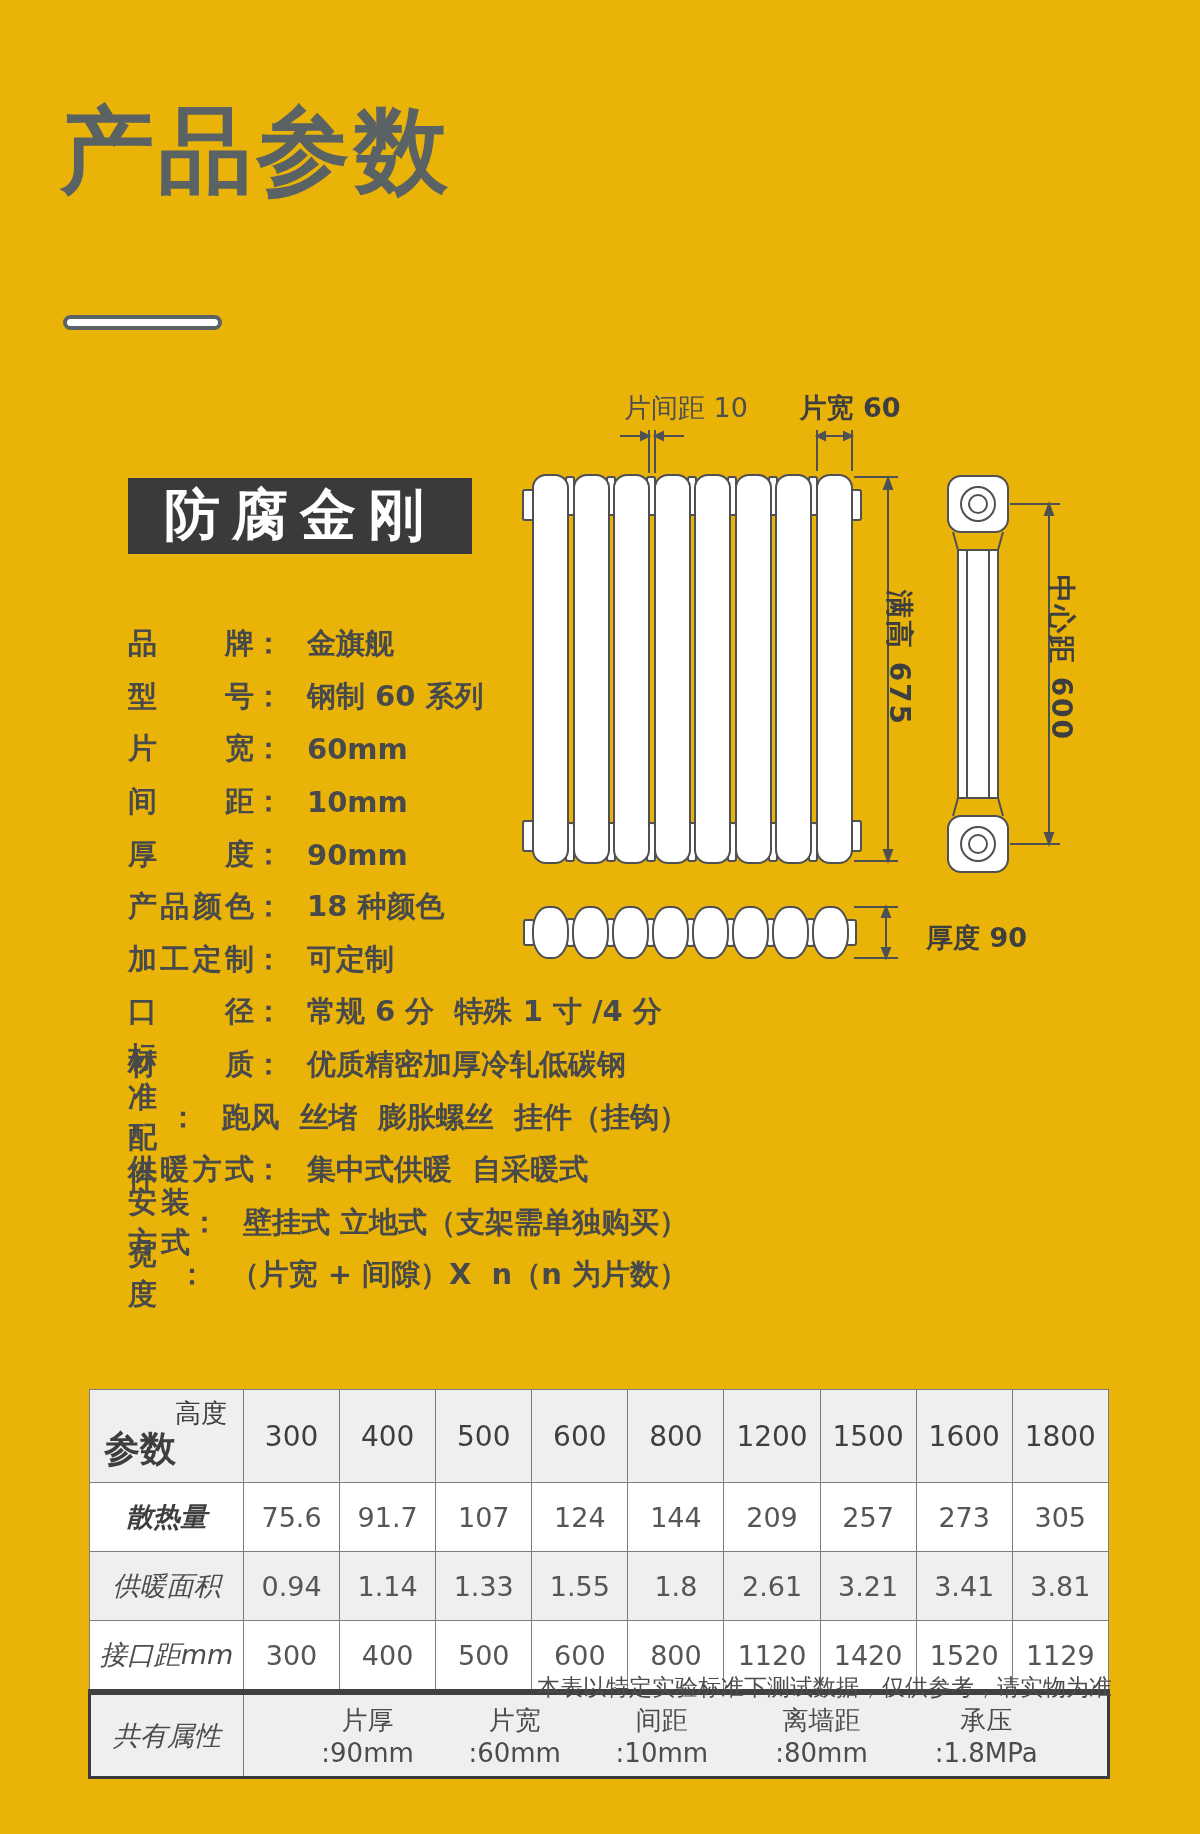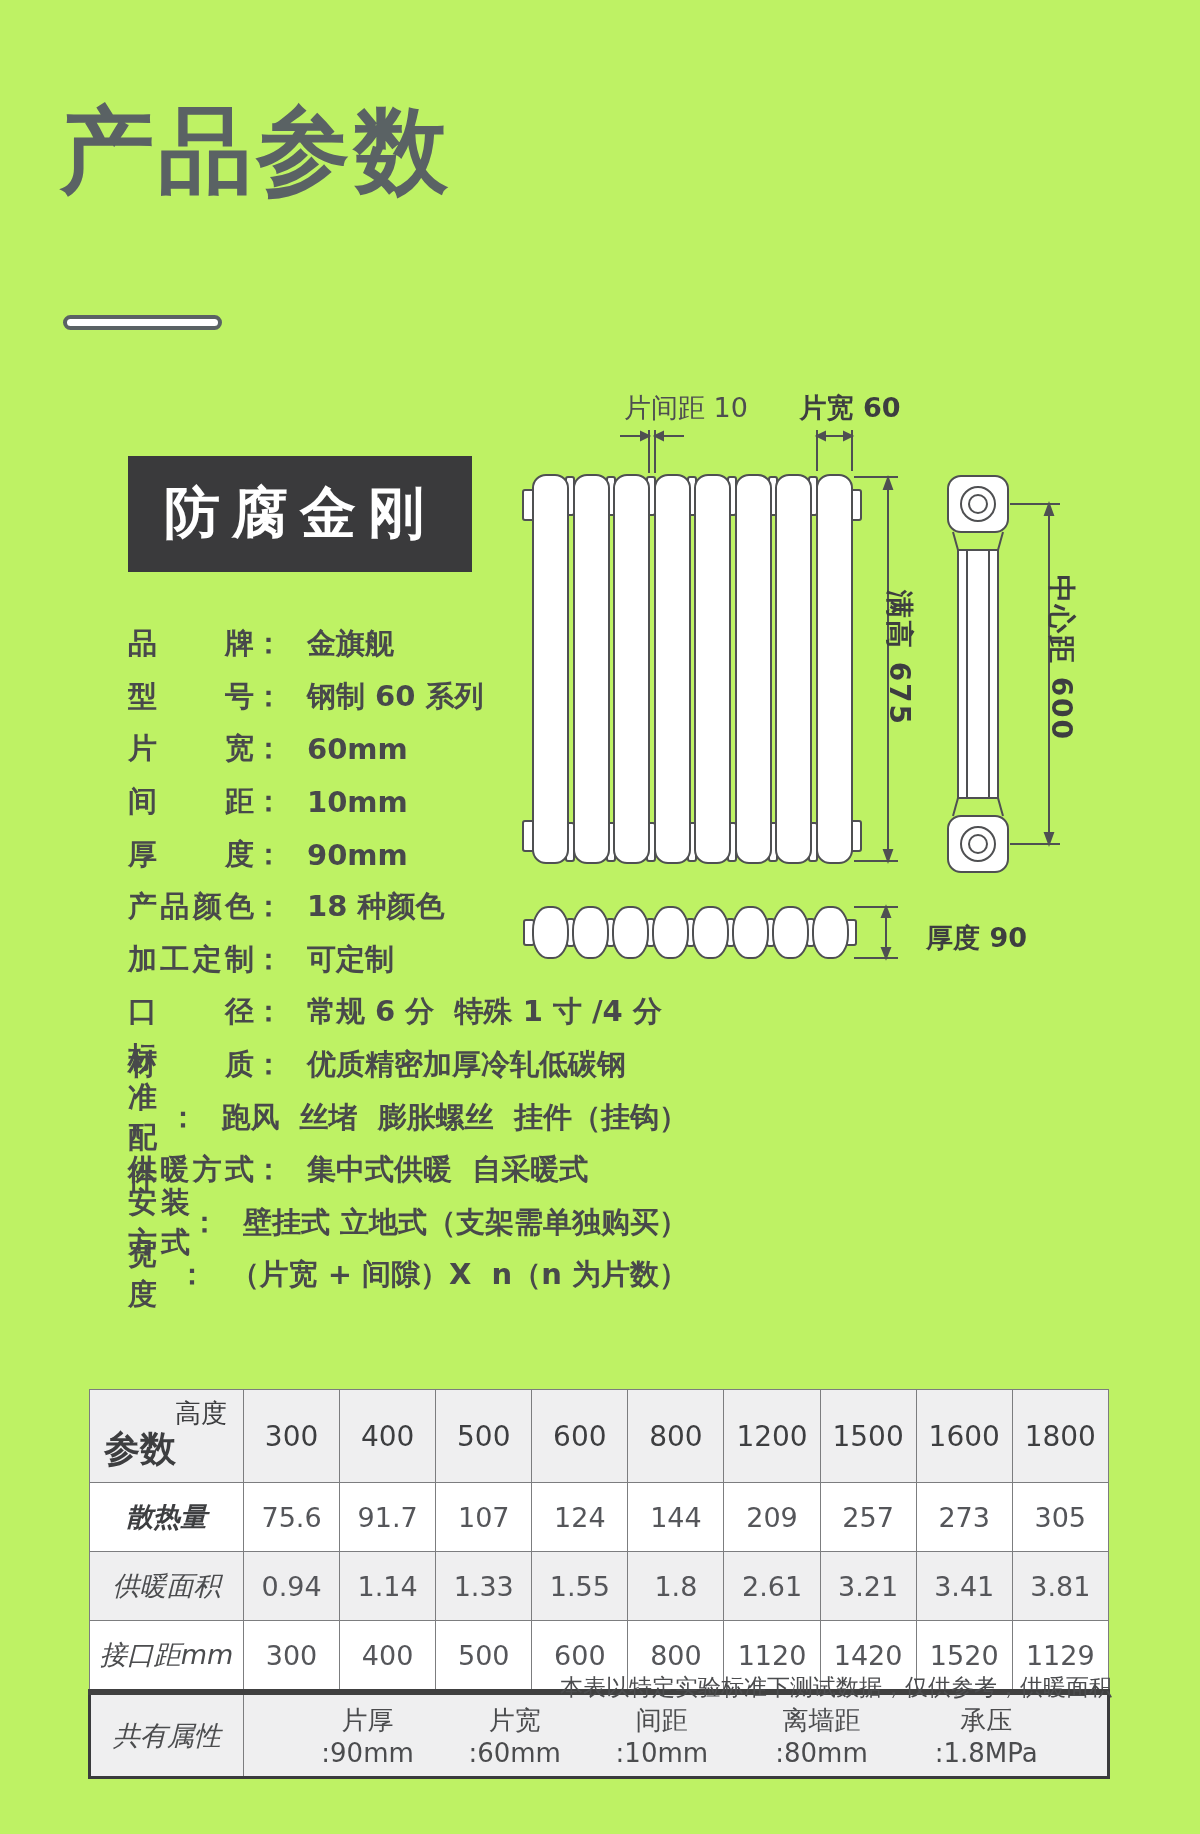--- a/index.html
+++ b/index.html
@@ -1,26 +1,26 @@
 <!DOCTYPE html>
 <html><head>
 <meta charset="utf-8">
 <style>
   html,body{margin:0;padding:0;background:#fff;}
-  .page{position:relative;width:1200px;height:1834px;background:#bef264;overflow:hidden;
+  .page{position:relative;width:1200px;height:1834px;background:#eab308;overflow:hidden;
         font-family:"DejaVu Sans","Liberation Sans",sans-serif;color:#48494b;}
 
   
   .page-title{position:absolute;left:60px;top:88px;font-size:94px;font-weight:bold;
               color:#5a6264;letter-spacing:4px;white-space:nowrap;}
   .title-pill{position:absolute;left:63px;top:315px;width:151px;height:7px;
               border:4px solid #5a6264;border-radius:9px;background:#fff;}
 
   
-  .product-tag{position:absolute;left:128px;top:456px;width:344px;height:116px;
+  .product-tag{position:absolute;left:128px;top:478px;width:344px;height:76px;
                background:#3a3a3c;color:#fff;display:flex;align-items:center;justify-content:center;
                font-size:56px;font-weight:600;letter-spacing:12px;white-space:nowrap;}
 
   
   .specs{position:absolute;left:128px;top:618px;width:560px;}
   .spec-row{display:flex;align-items:center;height:52.6px;font-size:29px;font-weight:600;color:#48494b;}
   .spec-label{display:inline-block;width:126px;text-align:justify;text-align-last:justify;}
   .spec-colon{display:inline-block;}
   .spec-value{margin-left:24px;white-space:pre;}
 
@@ -319,15 +319,15 @@
           <span>片宽 :60mm</span>
           <span>间距 :10mm</span>
           <span>离墙距 :80mm</span>
           <span>承压 :1.8MPa</span>
         </div>
       </td>
     </tr>
   </tbody>
     </table>
 
-  <div class="footnote">本表以特定实验标准下测试数据，仅供参考，供暖面积</div>
+  <div class="footnote">本表以特定实验标准下测试数据，仅供参考，请实物为准</div>
 
 </div>
 
 </body></html>

